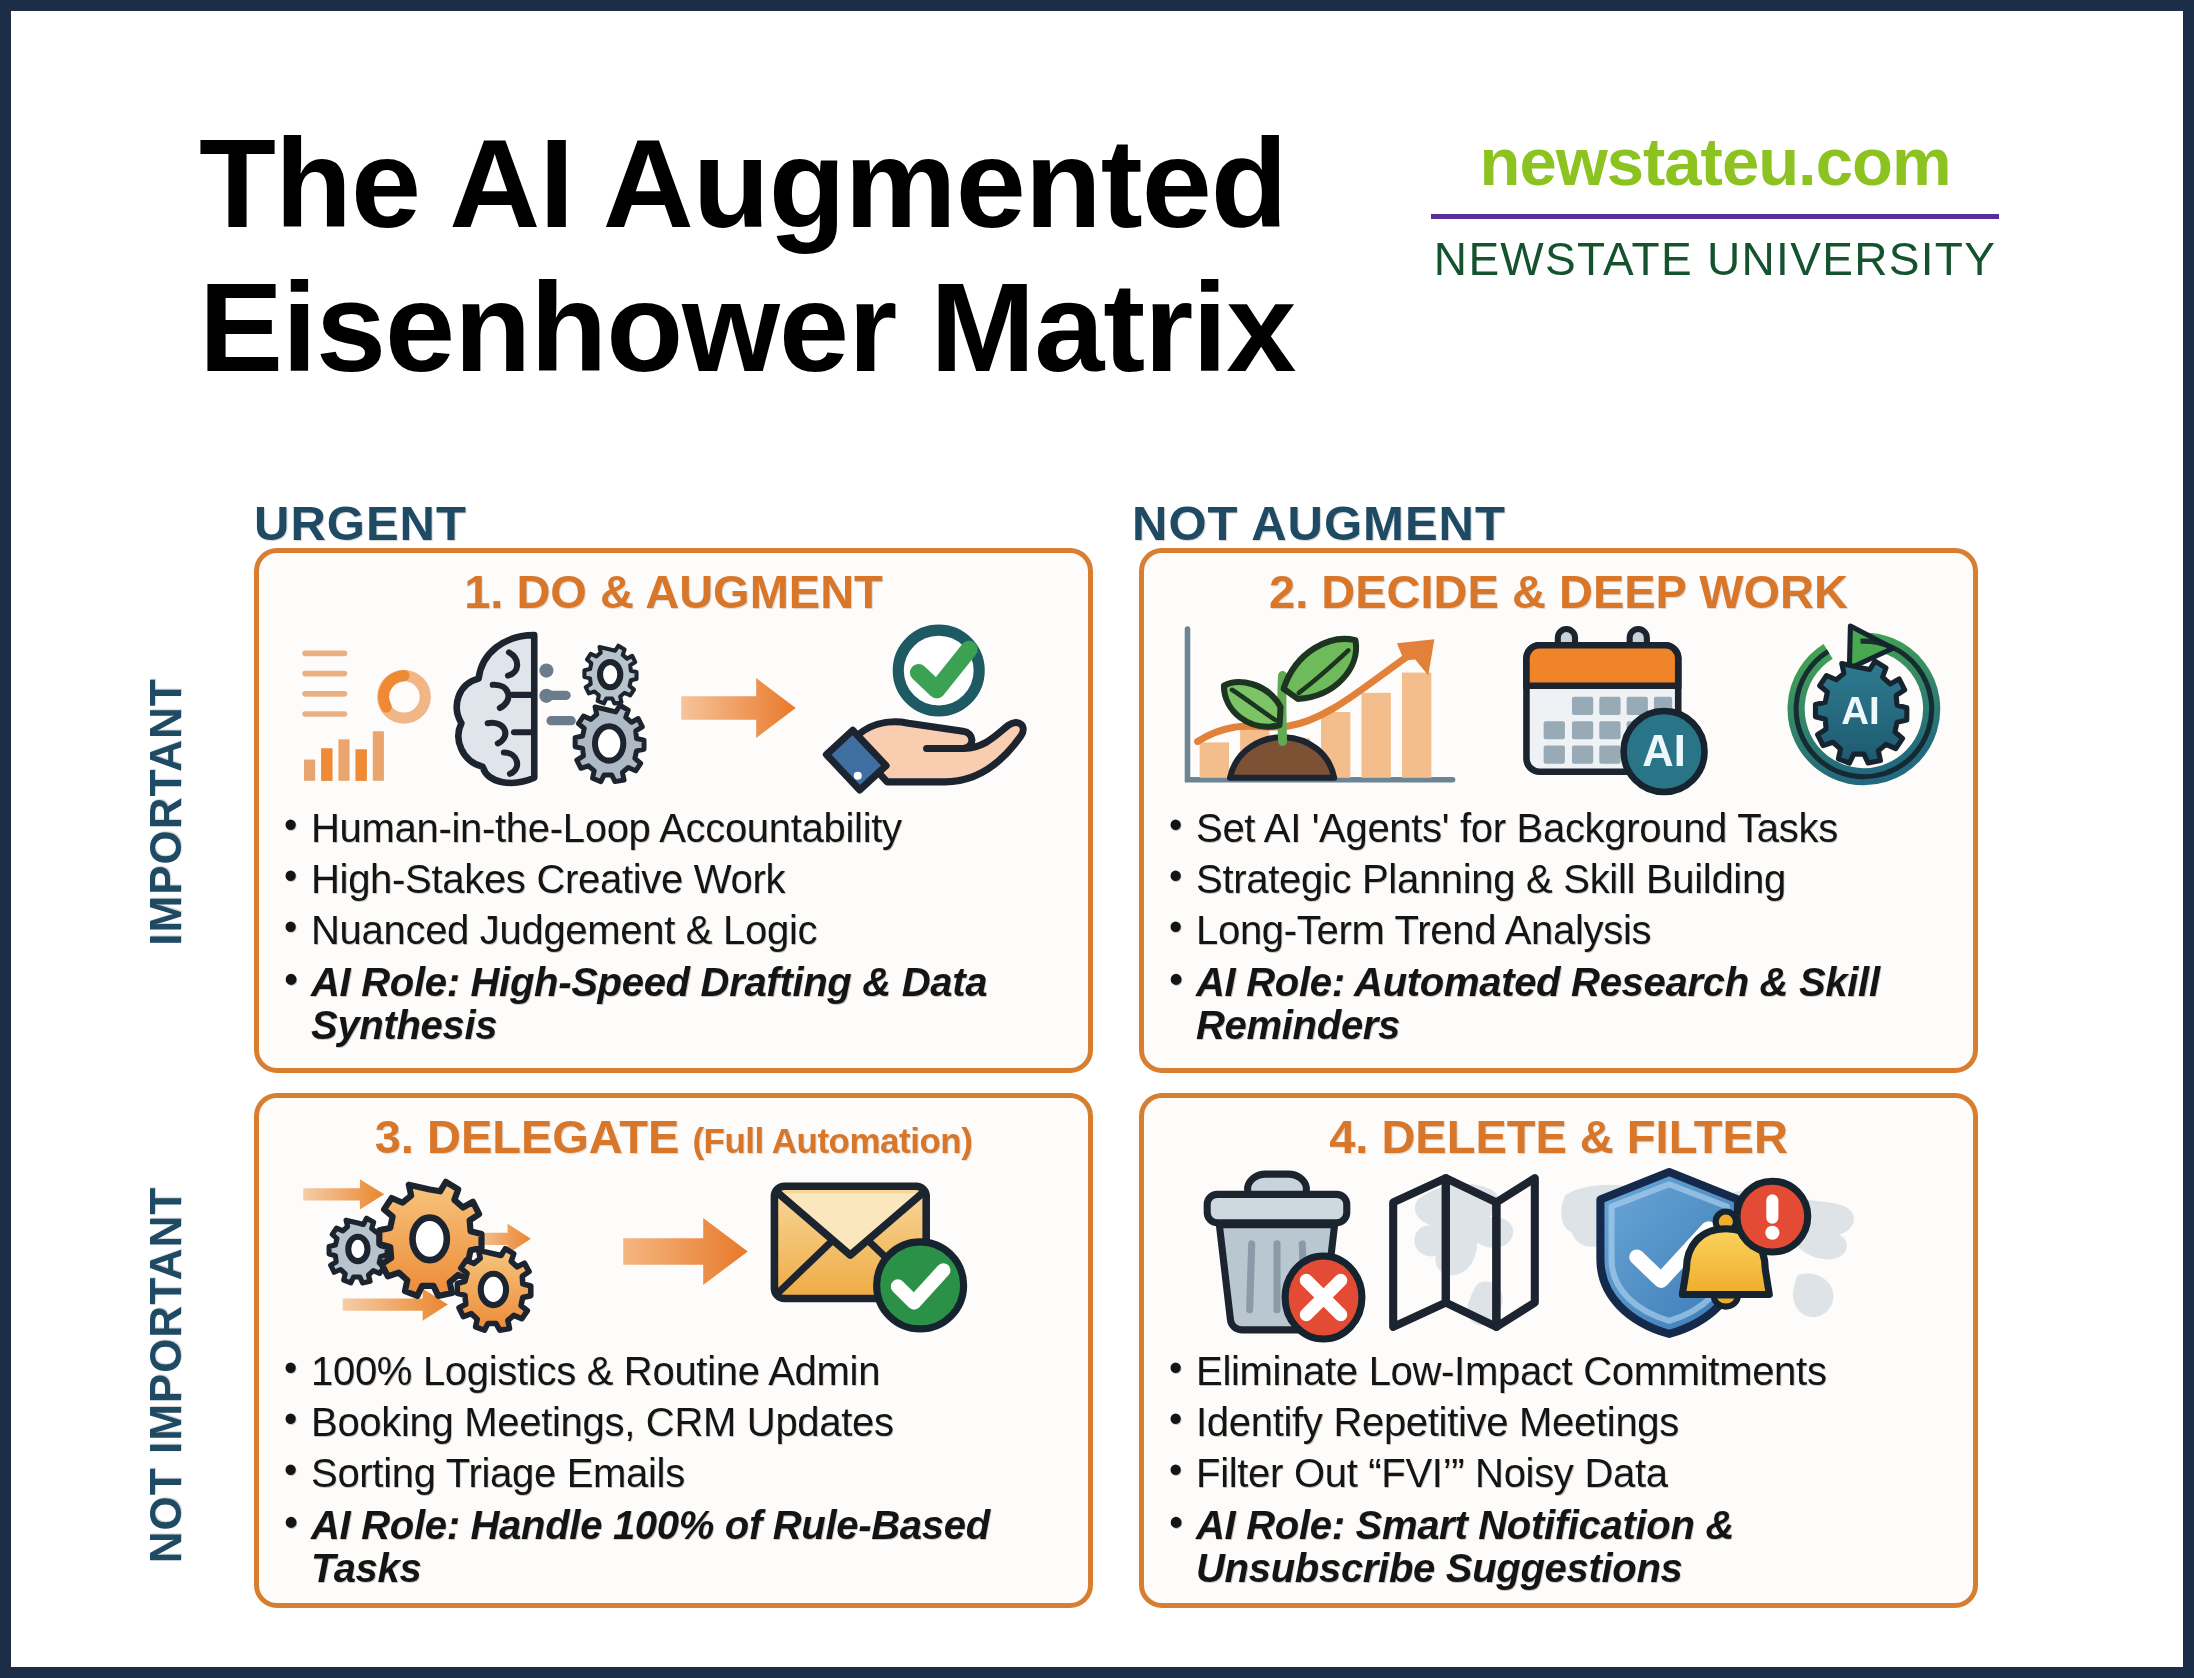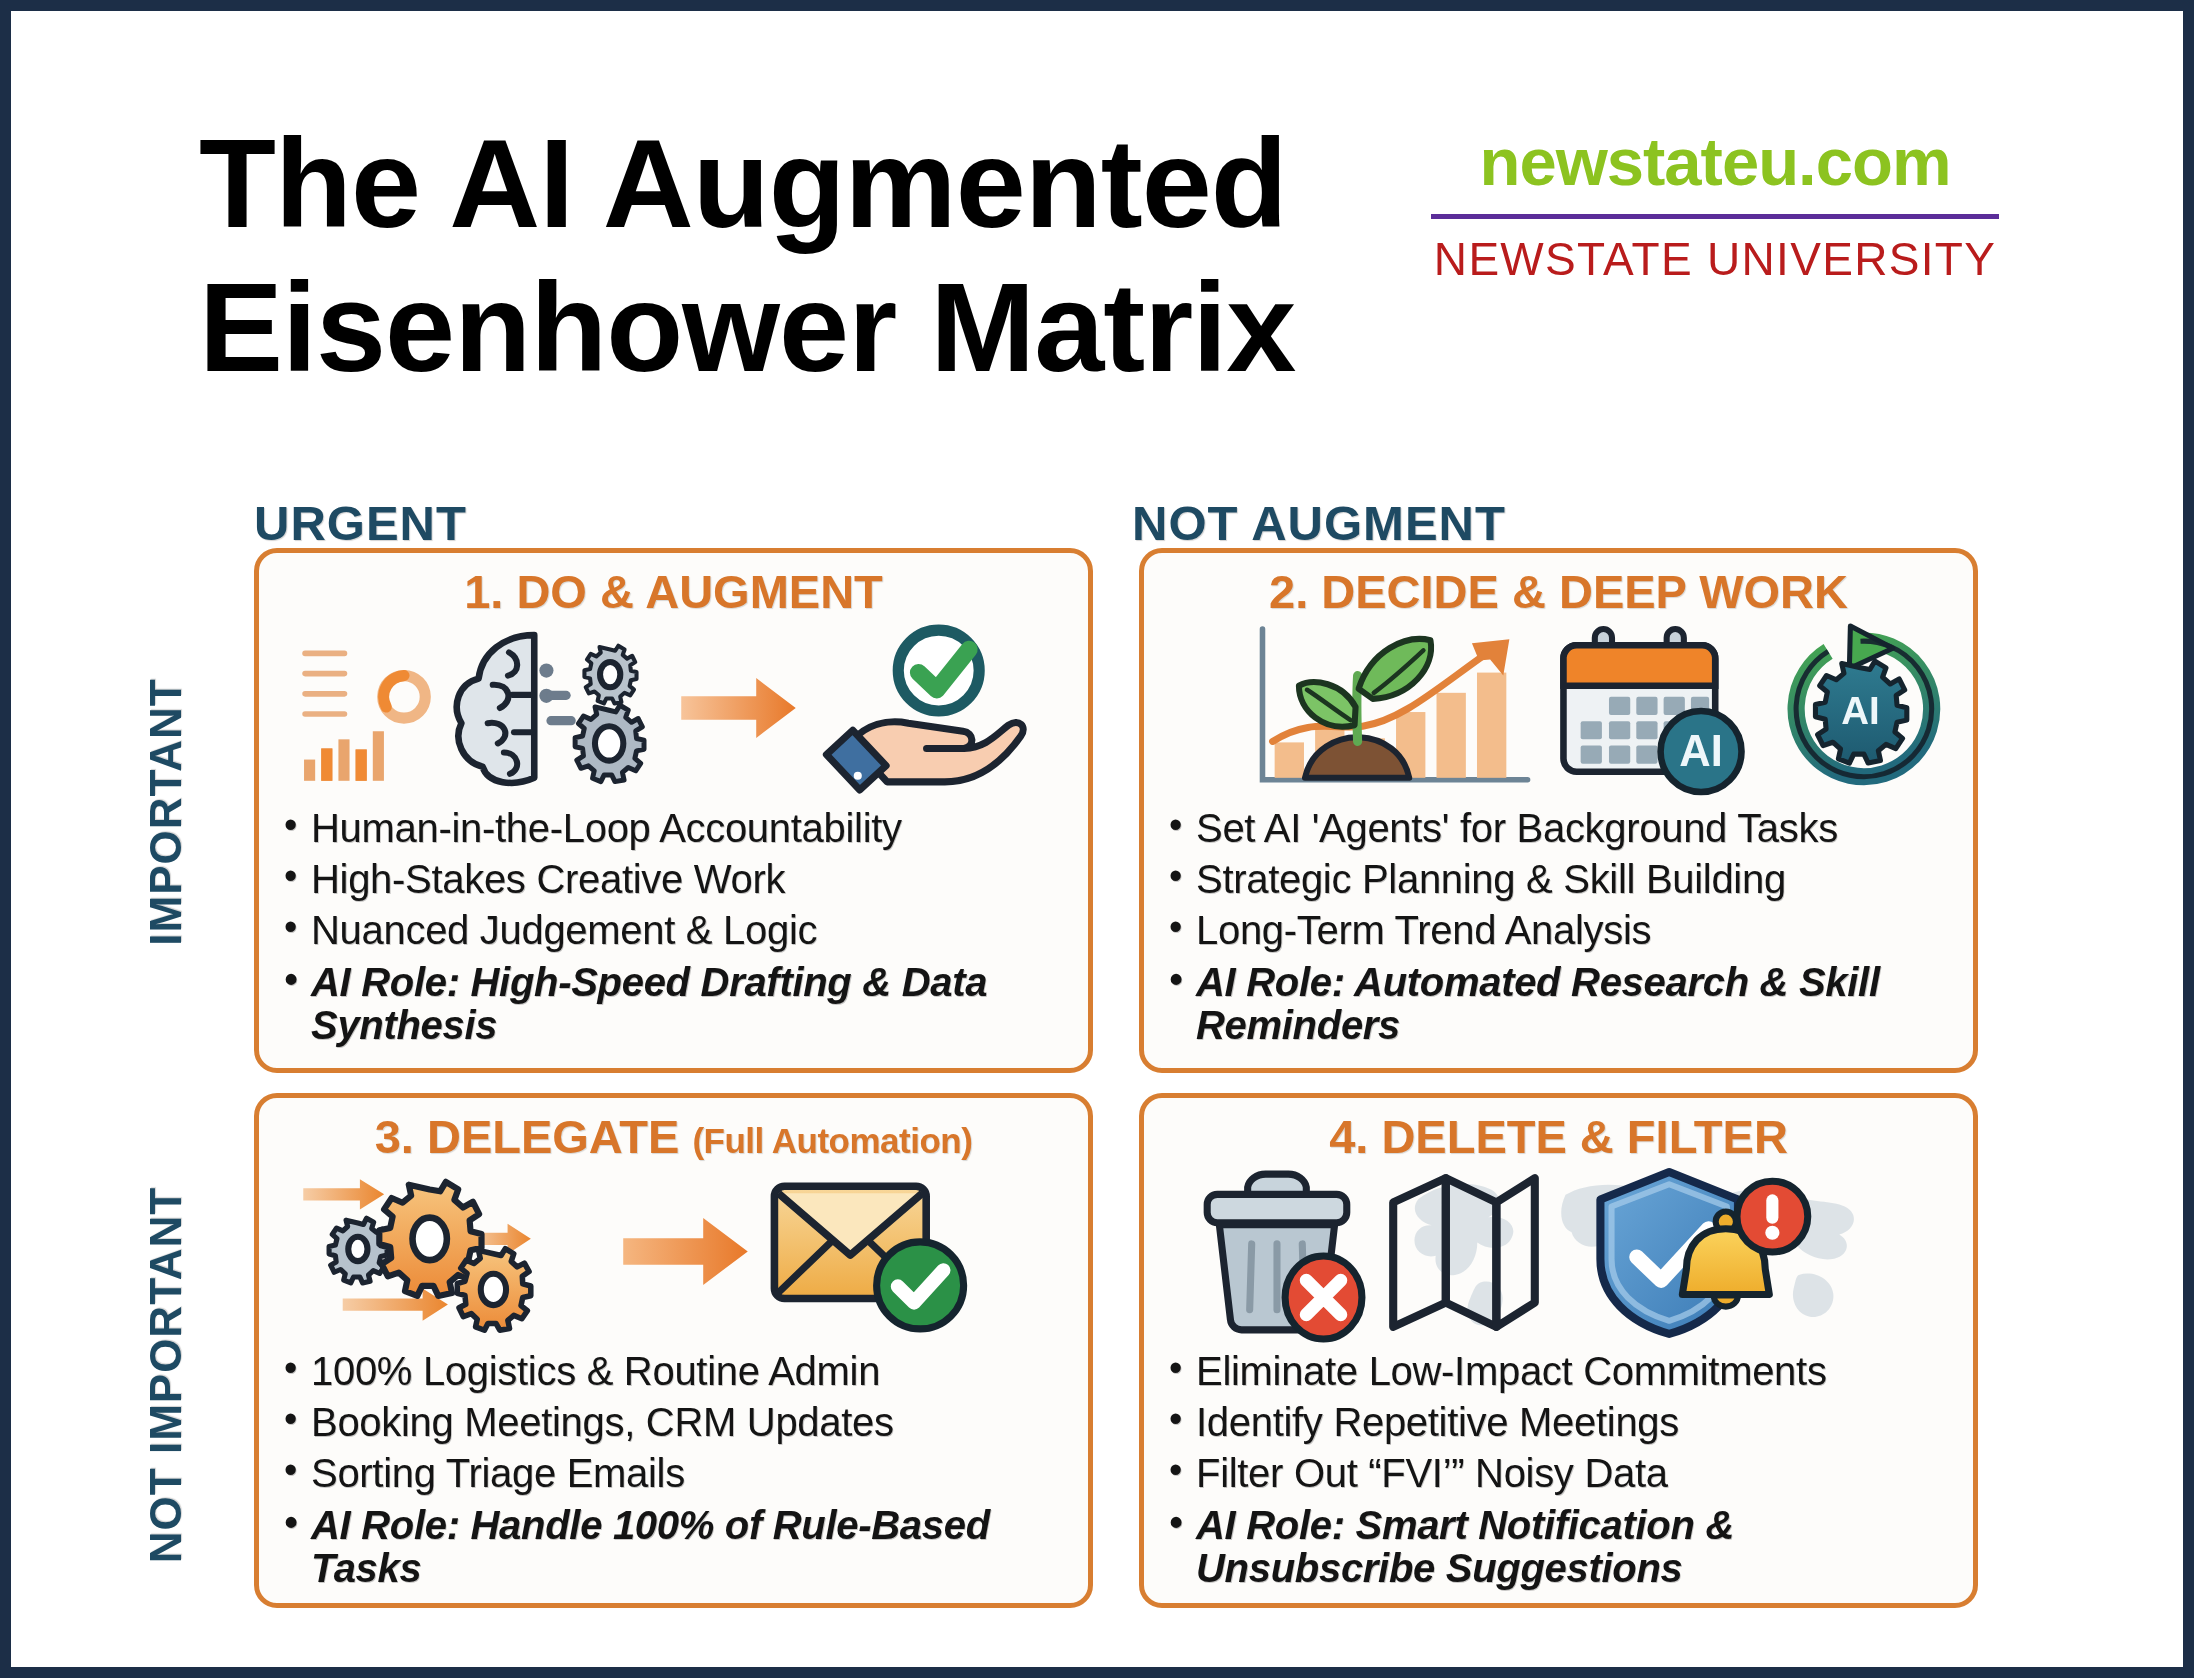--- a/index.html
+++ b/index.html
@@ -59,21 +59,21 @@
   }
   #logo-rule {
     height: 4.6px;
     background: #5b2d99;
     margin: 17px 0 13px 0;
     width: 100%;
   }
   #logo-university {
     font-size: 46px;
     font-weight: 400;
-    color: #b91c1c;
+    color: #14532d;
     letter-spacing: 1.3px;
     white-space: nowrap;
   }
 
   
   .col-header {
     position: absolute;
     top: 484px;
     font-size: 49px;
     font-weight: 700;
@@ -151,21 +151,21 @@
   }
 
   .icon-row {
     position: relative;
     height: 179px;
     display: flex;
     align-items: center;
     overflow: visible;
   }
   #quad-1 .icon-row { justify-content: flex-start; padding-left: 20px; }
-  #quad-2 .icon-row { justify-content: flex-end; padding-left: 10px; }
+  #quad-2 .icon-row { justify-content: space-between; padding-left: 10px; }
   #quad-3 .icon-row { justify-content: flex-start; padding-left: 20px; height: 183px; }
   #quad-4 .icon-row { justify-content: flex-start; padding-left: 30px; height: 183px; }
 
   .bullets {
     list-style: none;
     margin-top: 2px;
   }
   .bullets li {
     position: relative;
     font-size: 40px;

